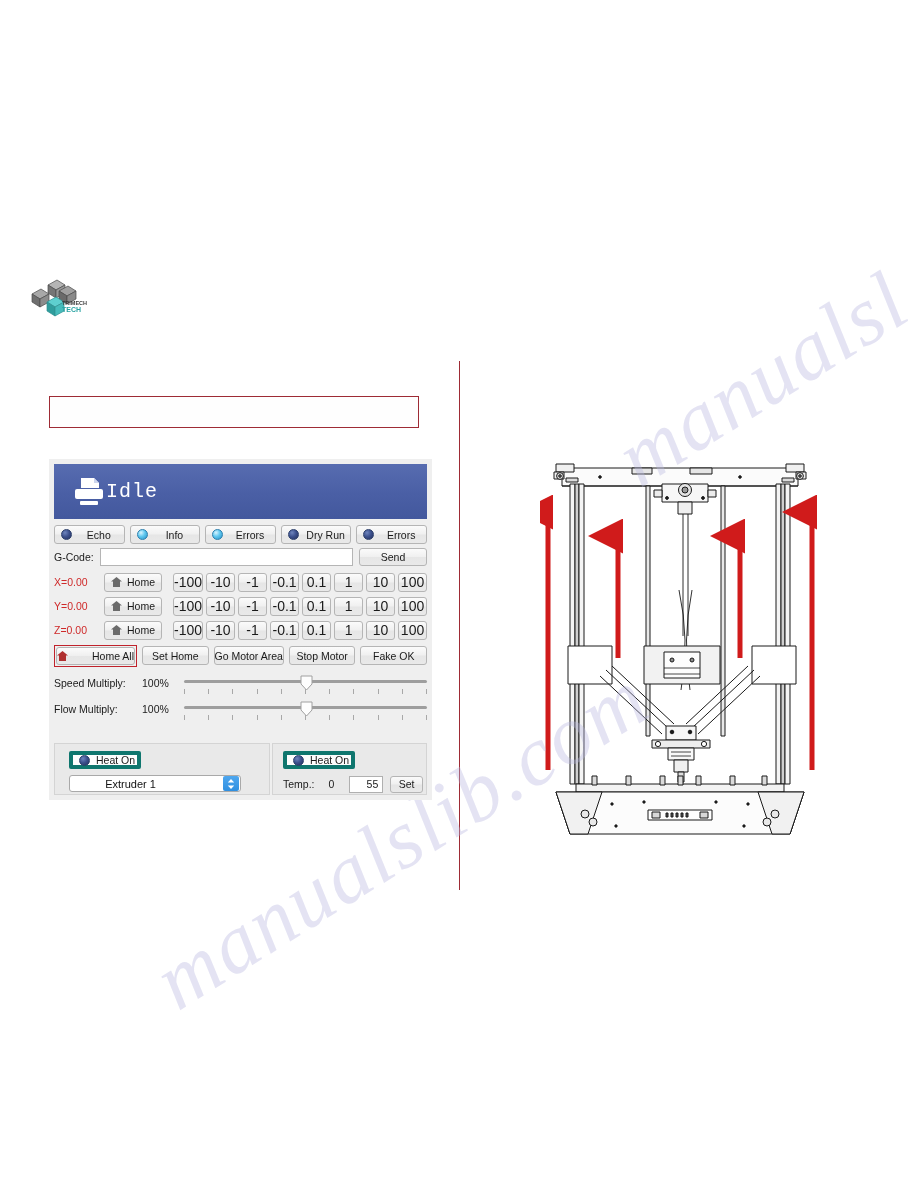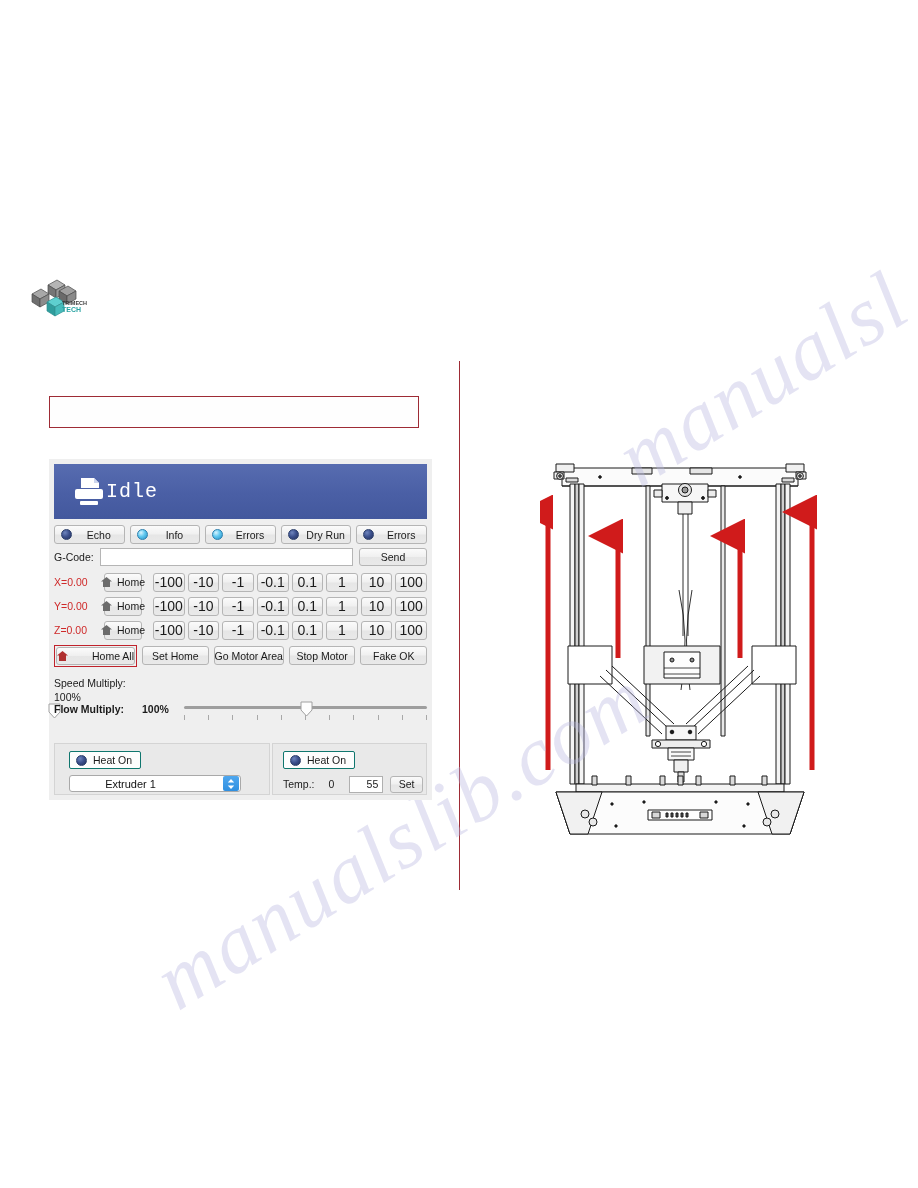--- a/index.html
+++ b/index.html
@@ -167,21 +167,21 @@
   #row-x { top: 113px; }
   #row-y { top: 137px; }
   #row-z { top: 161px; }
   .axis-readout {
     width: 50px;
     flex: 0 0 auto;
     color: #cf2a2a;
     font-size: 10.5px;
   }
   .home-btn {
-    width: 38px; height: 19px;
+    width: 58px; height: 19px;
     flex: 0 0 auto;
     gap: 5px;
     justify-content: center;
     text-align: right;
   }
   .jog-group {
     margin-left: 11px;
     display: flex;
     flex: 1 1 auto;
     height: 19px;
@@ -218,22 +218,22 @@
   .home-icon { width: 11px; height: 10px; flex: 0 0 auto; }
 
   
   .slider-row {
     position: absolute;
     left: 5px;
     width: 373px; height: 26px;
     display: flex;
     align-items: flex-start;
   }
-  #slider-speed { top: 216px; flex-direction: column; }
-  #slider-flow  { top: 242px; font-weight: bold; }
+  #slider-speed { top: 216px; }
+  #slider-flow  { top: 242px; }
   .slider-label { width: 88px; flex: 0 0 auto; font-size: 10.5px; padding-top: 2px; }
   .slider-value { width: 42px; flex: 0 0 auto; font-size: 10.5px; padding-top: 2px; }
   .slider-widget { flex: 1 1 auto; position: relative; height: 24px; }
   .slider-track {
     position: absolute;
     left: 0; top: 5px;
     width: 100%; height: 3px;
     background: #9e9e9e;
     border-radius: 2px;
   }
@@ -279,21 +279,21 @@
     box-sizing: border-box;
   }
   #group-extruder { left: 5px; width: 216px; }
   #group-bed      { left: 223px; width: 155px; }
 
   .heat-on-btn {
     position: absolute;
     left: 14px; top: 7px;
     width: 72px; height: 18px;
     background: #fdfdfd;
-    border: 1px solid #0f766e;
+    border: 4px solid #0f766e;
     border-radius: 2px;
     box-sizing: border-box;
     display: flex;
     align-items: center;
     gap: 6px;
     padding-left: 6px;
     font-size: 10.5px;
   }
   #group-bed .heat-on-btn { left: 10px; }
 

